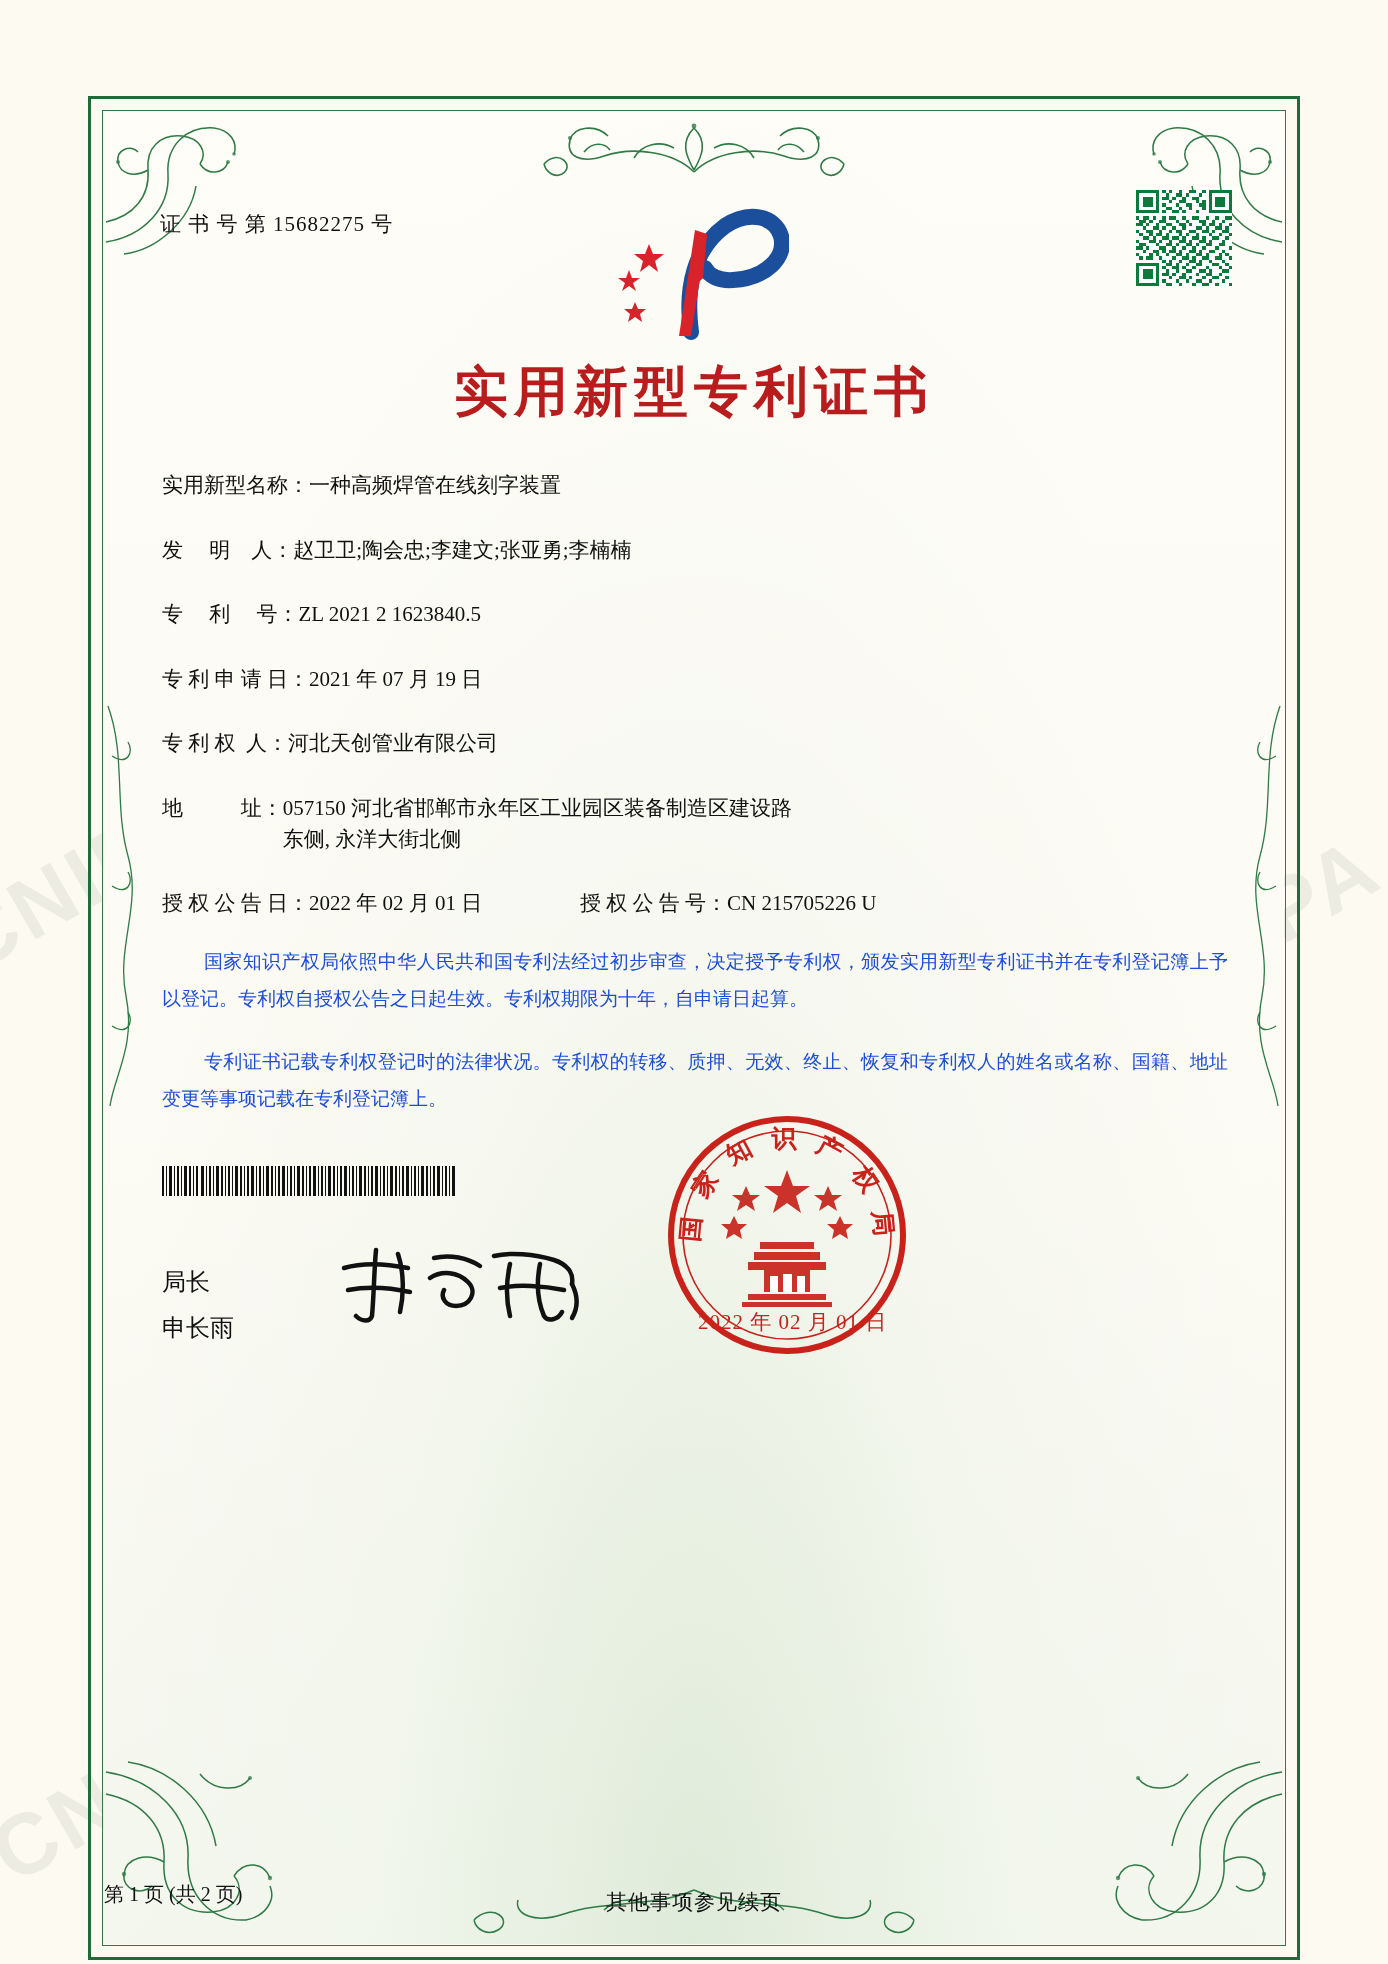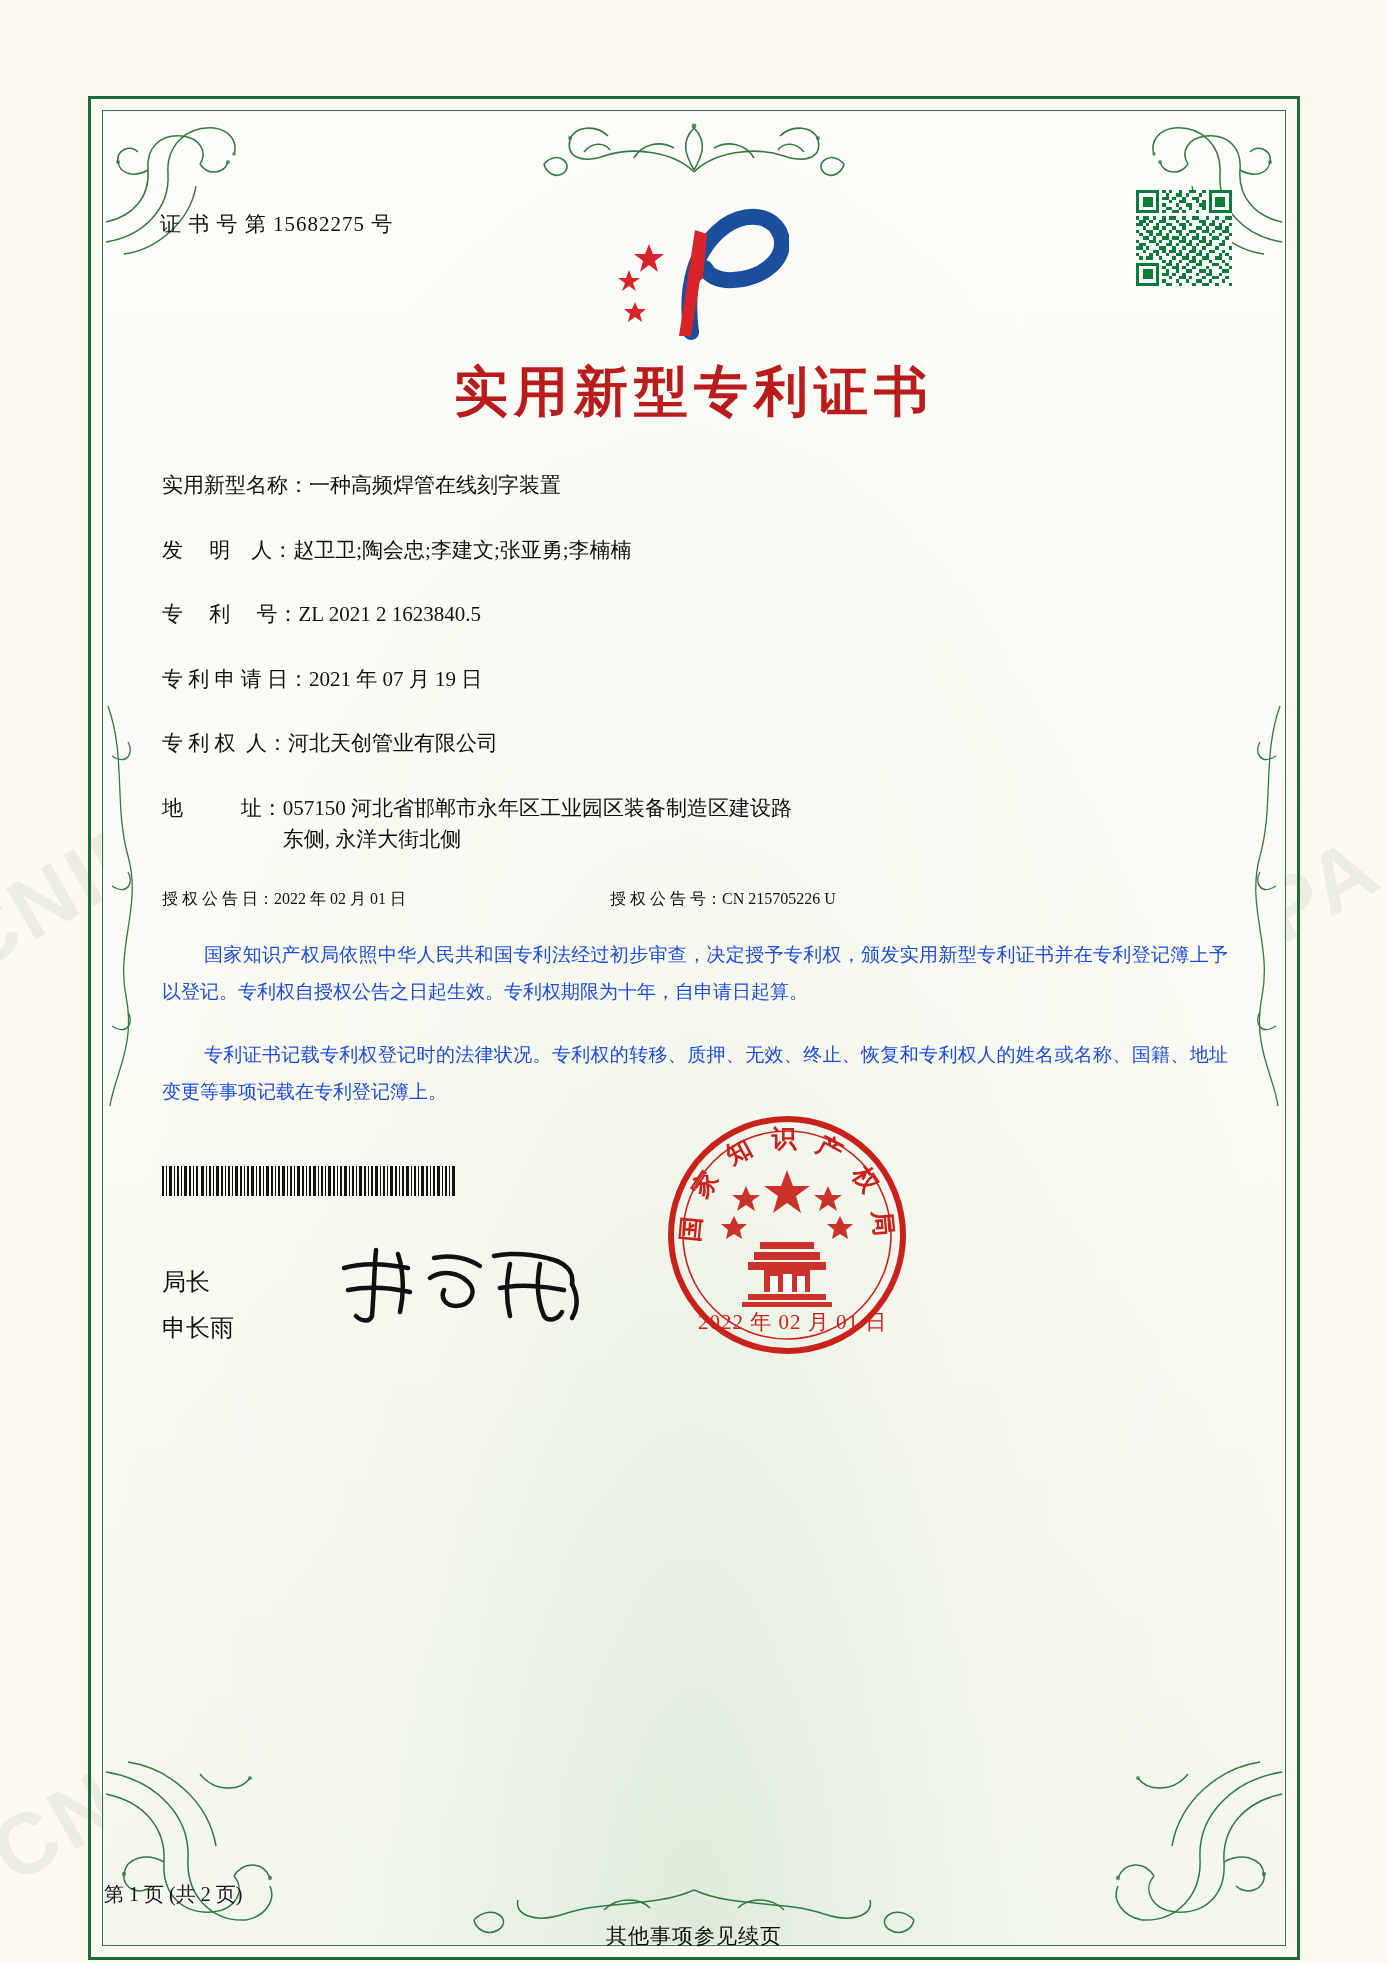--- a/index.html
+++ b/index.html
@@ -119,21 +119,21 @@
     line-height: 1.5;
   }
   .lbl {
     flex: 0 0 auto;
     white-space: pre;
   }
   .val {
     flex: 1 1 auto;
     white-space: pre-line;
   }
-  .row-two { display: flex; font-size: 16px; color: #111; margin-bottom: 12px; gap: 30px; }
+  .row-two { display: flex; font-size: 21px; color: #111; margin-bottom: 12px; }
   .row-two .cell-a { flex: 0 0 418px; }
   .row-two .cell-b { flex: 1 1 auto; }
 
   .para {
     font-size: 19px;
     line-height: 1.95;
     color: #1d4ed8;
     text-indent: 42px;
     margin-top: 26px;
     text-align: justify;
@@ -194,21 +194,20 @@
 
   .footer-note {
     position: absolute;
     left: 0;
     right: 0;
     top: 1888px;
     text-align: center;
     font-size: 21px;
     color: #111;
     letter-spacing: 1px;
-    margin-top: 34px;
   }
 </style>
 </head>
 <body>
 
 <div class="wm wm1">CNIPA</div>
 <div class="wm wm2">CNIPA</div>
 <div class="wm wm3">CNIPA</div>
 <div class="wm wm4">CNIPA</div>
 <div class="wm wm5">CNIPA</div>

